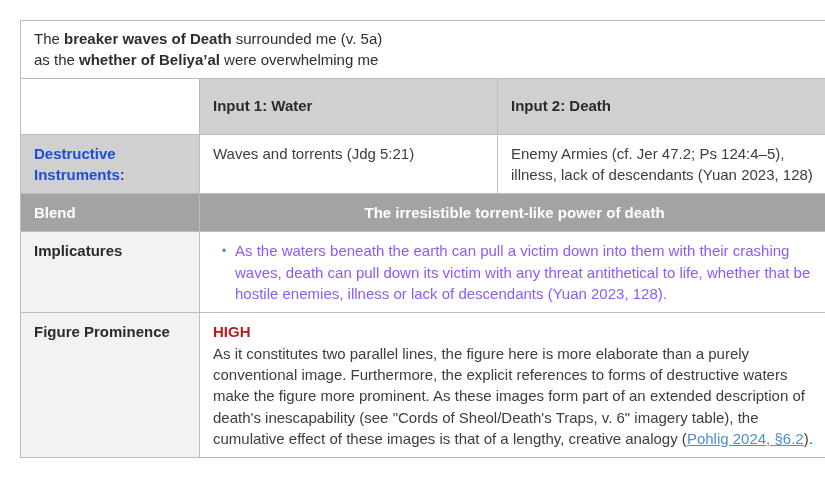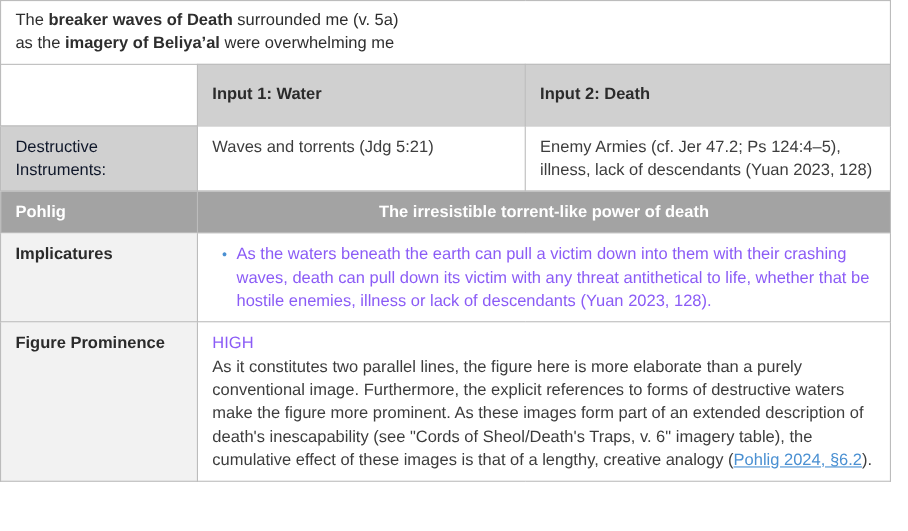--- a/index.html
+++ b/index.html
@@ -6,21 +6,21 @@
     margin: 0;
     padding: 0;
     background: #ffffff;
     font-family: "Liberation Sans", "DejaVu Sans", sans-serif;
     color: #3d3d3d;
   }
   .page {
     width: 825px;
     height: 483px;
     box-sizing: border-box;
-    padding: 0;
+    padding: 20px;
     background: #ffffff;
   }
   table.imagery {
     width: 809px;
     table-layout: fixed;
     border-collapse: collapse;
     font-size: 15px;
     line-height: 1.42;
   }
   table.imagery td {
@@ -40,22 +40,22 @@
     background: #d0d0d0;
     font-weight: bold;
     color: #2b2b2b;
     vertical-align: middle;
   }
   tr.header-row td.empty-cell { background: #ffffff; }
   tr.row-1 { height: 59px; }
   tr.row-2 { height: 58px; }
   td.label-gray {
     background: #d0d0d0;
-    font-weight: normal;
-    color: #0f172a;
+    font-weight: bold;
+    color: #1d4ed8;
     margin-left: 36px;
   }
   tr.blend-row { height: 38px; }
   tr.blend-row td {
     background: #a3a3a3;
     color: #ffffff;
     font-weight: bold;
     vertical-align: middle;
   }
   tr.blend-row td.blend-value { text-align: center; }
@@ -76,21 +76,21 @@
   }
   .bullet-dot {
     flex: 0 0 auto;
     width: 22px;
     text-align: center;
     font-size: 13px;
     line-height: 21px;
     color: #4a90d2;
   }
   .bullet-text { flex: 1 1 auto; color: #8b5cf6; }
-  .rating { font-weight: normal; color: #8b5cf6; }
+  .rating { font-weight: bold; color: #b91c1c; }
   a.link {
     color: #4a90d2;
     text-decoration: underline;
     cursor: pointer;
     text-align: center;
   }
 </style>
 </head>
 <body>
 
@@ -99,39 +99,39 @@
     <colgroup>
       <col style="width:179px">
       <col style="width:298px">
       <col style="width:332px">
     </colgroup>
 
     <tbody>
         <tr class="banner-row">
       <td colspan="3">
         <div><span>The </span><span class="b">breaker waves of Death</span><span> surrounded me (v. 5a)</span></div>
-        <div><span>as the </span><span class="b">imagery of Beliya’al</span><span> were overwhelming me</span></div>
+        <div><span>as the </span><span class="b">whether of Beliya’al</span><span> were overwhelming me</span></div>
       </td>
     </tr>
 
     <tr class="header-row">
       <td class="empty-cell"></td>
       <td>Input 1: Water</td>
       <td>Input 2: Death</td>
     </tr>
 
     <tr class="row-1">
       <td class="label-gray">Destructive Instruments:</td>
       <td>Waves and torrents (Jdg 5:21)</td>
       <td>Enemy Armies (cf. Jer 47.2; Ps 124:4–5), illness, lack of descendants (Yuan 2023, 128)</td>
     </tr>
 
 
     <tr class="blend-row">
-      <td>Pohlig</td>
+      <td>Blend</td>
       <td colspan="2" class="blend-value">The irresistible torrent-like power of death</td>
     </tr>
 
     <tr class="implicatures-row">
       <td class="label-light">Implicatures</td>
       <td colspan="2" class="implicatures-content">
         <div class="bullet-line">
           <span class="bullet-dot">•</span>
           <span class="bullet-text">As the waters beneath the earth can pull a victim down into them with their crashing waves, death can pull down its victim with any threat antithetical to life, whether that be hostile enemies, illness or lack of descendants (Yuan 2023, 128).</span>
         </div>

